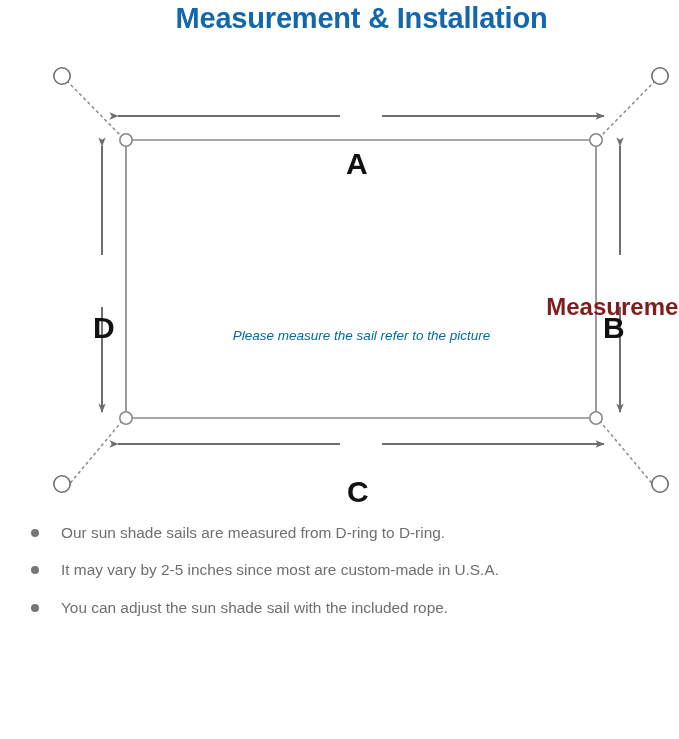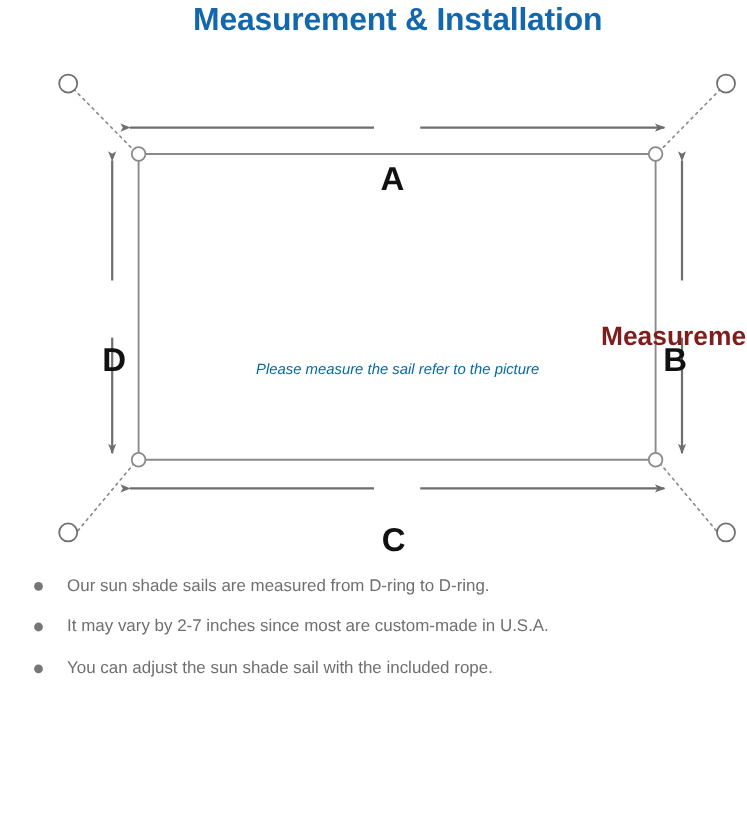--- a/index.html
+++ b/index.html
@@ -124,21 +124,21 @@
     <div class="center-sub">Please measure the sail refer to the picture</div>
   </div>
 
   <div class="notes">
     <div class="note">
       <span class="dot"></span>
       <span>Our sun shade sails are measured from D-ring to D-ring.</span>
     </div>
     <div class="note">
       <span class="dot"></span>
-      <span>It may vary by 2-7 inches since most are custom-made in U.S.A.</span>
+      <span>It may vary by 2-5 inches since most are custom-made in U.S.A.</span>
     </div>
     <div class="note">
       <span class="dot"></span>
       <span>You can adjust the sun shade sail with the included rope.</span>
     </div>
   </div>
 
 </div>
 
 </body></html>

